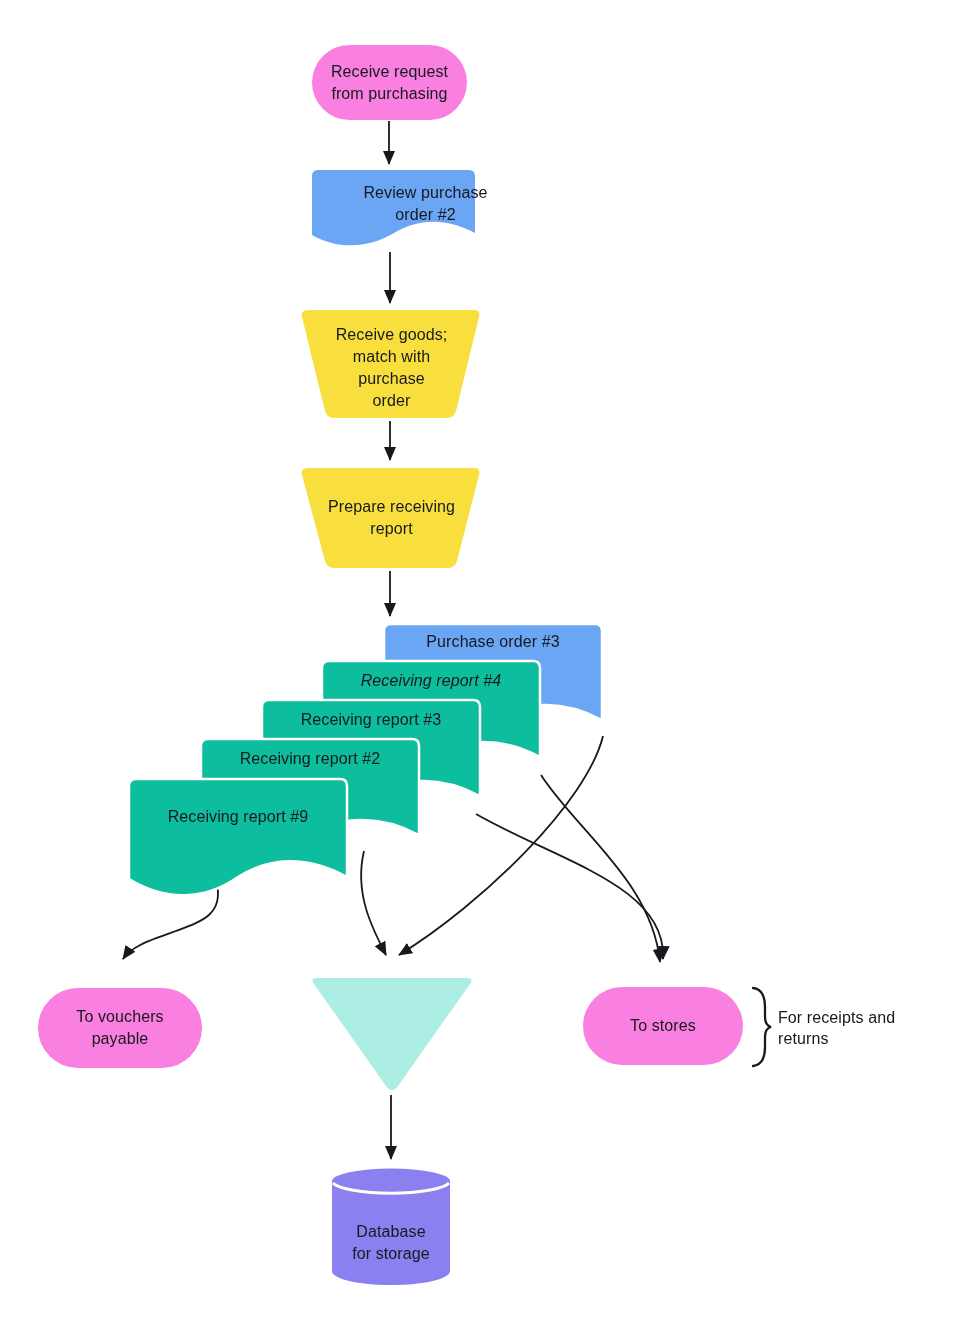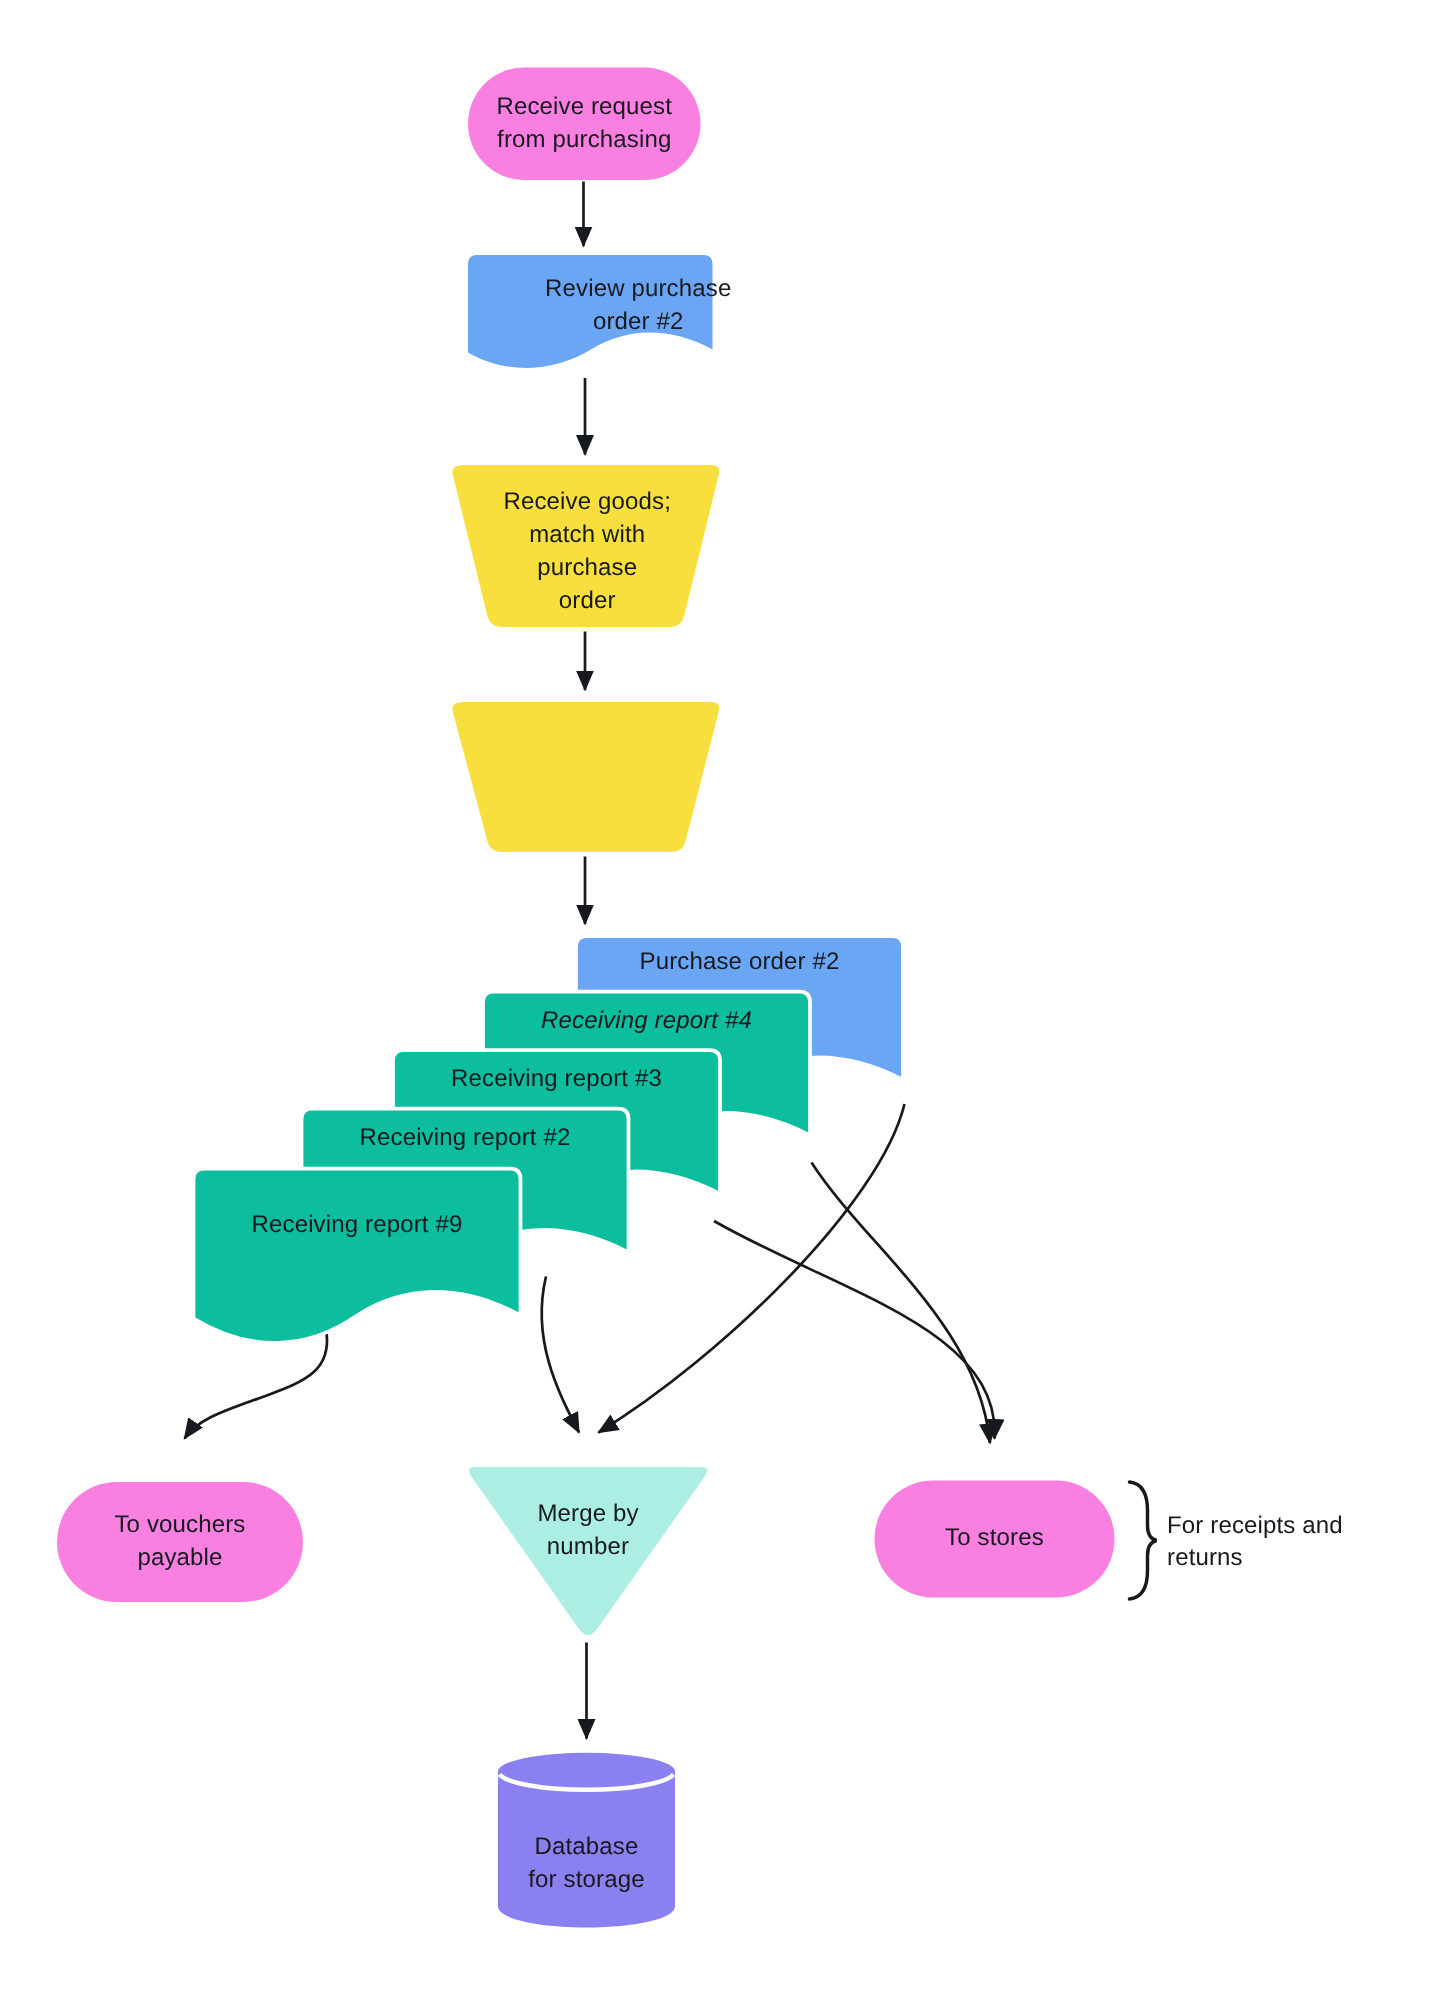--- a/index.html
+++ b/index.html
@@ -66,28 +66,28 @@
 </svg>
 
 <div class="lbl" style="left:312px;top:45px;width:155px;height:75px;">Receive request
 from purchasing</div>
 <div class="lbl" style="left:312px;top:170px;width:163px;height:68px;padding-left:32px;">Review purchase
 order #2</div>
 <div class="lbl" style="left:303px;top:314px;width:177px;height:108px;">Receive goods;
 match with
 purchase
 order</div>
-<div class="lbl" style="left:384px;top:625px;width:218px;height:34px;">Purchase order #2</div>
+<div class="lbl" style="left:303px;top:468px;width:177px;height:100px;">Prepare receiving
+report</div>
+<div class="lbl" style="left:384px;top:625px;width:218px;height:34px;">Purchase order #3</div>
 <div class="lbl" style="left:322px;top:664px;width:218px;height:34px;font-style:italic;">Receiving report #4</div>
 <div class="lbl" style="left:262px;top:703px;width:218px;height:34px;">Receiving report #3</div>
 <div class="lbl" style="left:201px;top:742px;width:218px;height:34px;">Receiving report #2</div>
 <div class="lbl" style="left:129px;top:779px;width:218px;height:76px;">Receiving report #9</div>
 <div class="lbl" style="left:38px;top:988px;width:164px;height:80px;">To vouchers
 payable</div>
-<div class="lbl" style="left:316px;top:985px;width:152px;height:72px;">Merge by
-number</div>
 <div class="lbl" style="left:583px;top:987px;width:160px;height:78px;">To stores</div>
 <div class="lbl note" style="left:778px;top:1007px;width:180px;">For receipts and
 returns</div>
 <div class="lbl" style="left:332px;top:1210px;width:118px;height:66px;">Database
 for storage</div>
 
 </div>
 
 </body></html>

